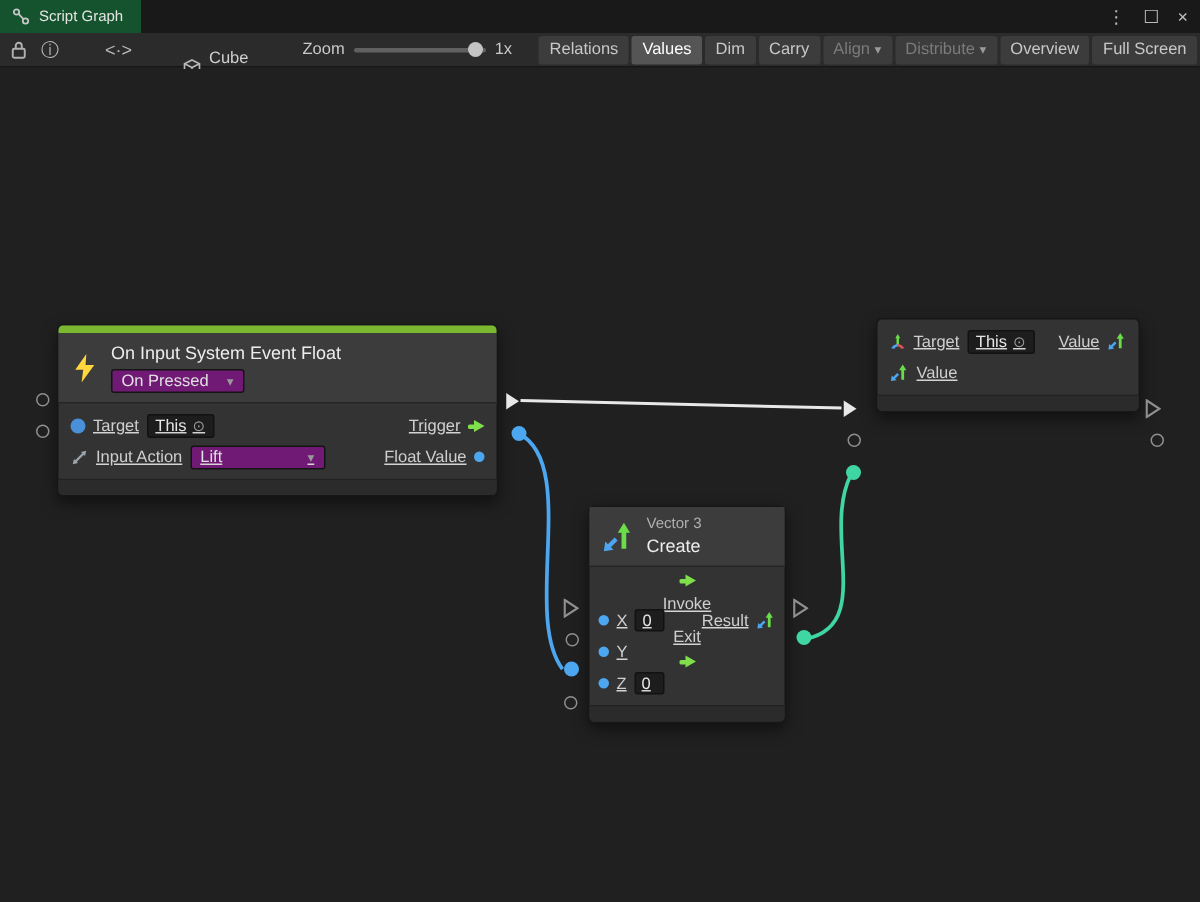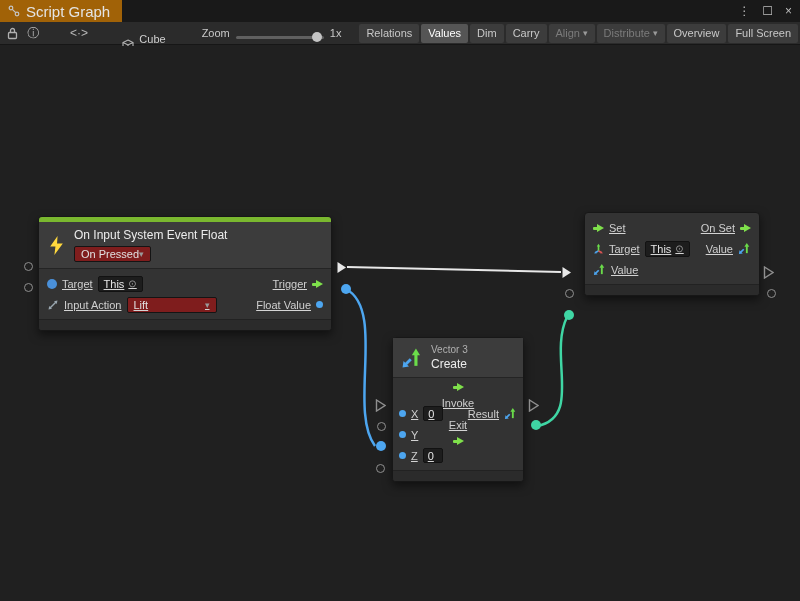--- a/index.html
+++ b/index.html
@@ -5,29 +5,29 @@
   :root{
     --green:#7fe04b; --blue:#4da6f0; --teal:#3fd6a4;
     --canvas:#202020; --nodebody:#333333; --nodehead:#3c3c3c; --nodefoot:#2b2b2b;
   }
   *{margin:0;padding:0;box-sizing:border-box;font-family:"Liberation Sans",sans-serif;}
   body{background:#111;}
   .root{position:relative;width:800px;height:601px;background:var(--canvas);overflow:hidden;font-size:11px;color:#d4d4d4;}
 
   
   .tabbar{position:absolute;left:0;top:0;width:800px;height:22px;background:#191919;display:flex;align-items:stretch;}
-  .tab{display:flex;align-items:center;gap:6px;padding:0 12px 0 8px;background:#a16207;color:#e4e4e4;font-size:15px;}
+  .tab{display:flex;align-items:center;gap:6px;padding:0 12px 0 8px;background:#14532d;color:#e4e4e4;font-size:10px;}
   .win-controls{margin-left:auto;display:flex;align-items:center;gap:12px;padding-right:8px;color:#bdbdbd;font-size:12px;}
   .win-controls span{cursor:default;}
 
   
   .toolbar{position:absolute;left:0;top:22px;width:800px;height:23px;background:#2b2b2b;border-bottom:1px solid #161616;display:flex;align-items:center;padding:0 2px 0 6px;gap:8px;}
   .tb-icon{color:#b8b8b8;font-size:12px;display:flex;align-items:center;justify-content:center;width:18px;height:18px;}
   .tb-target{display:flex;align-items:center;gap:5px;color:#cfcfcf;margin-left:26px;margin-top:24px;}
-  .tb-zoom{display:flex;align-items:flex-end;gap:6px;margin-left:28px;color:#c9c9c9;}
+  .tb-zoom{display:flex;align-items:center;gap:6px;margin-left:28px;color:#c9c9c9;}
   .zoom-track{position:relative;width:88px;height:3px;background:#606060;border-radius:2px;}
   .zoom-handle{position:absolute;left:76px;top:-4px;width:10px;height:10px;border-radius:50%;background:#c4c4c4;}
   .tb-buttons{display:flex;align-items:center;gap:2px;margin-left:10px;height:33px;}
   .tb-btn{background:#3c3c3c;color:#c8c8c8;height:19px;line-height:19px;padding:0 7px;border-radius:2px;white-space:nowrap;display:flex;align-items:center;gap:3px;}
   .tb-btn.active{background:#555555;color:#fff;}
   .tb-btn.disabled{color:#7b7b7b;}
   .caret{font-size:9px;color:#9a9a9a;}
 
   
   .canvas{position:absolute;left:0;top:46px;width:800px;height:555px;background:var(--canvas);}
@@ -38,21 +38,21 @@
   .strip{height:5px;background:#7ab82f;border-radius:3px 3px 0 0;}
   .nhead{background:var(--nodehead);border-bottom:1px solid #242424;padding:6px 10px;display:flex;align-items:center;gap:10px;}
   .nhead-col{display:flex;flex-direction:column;gap:4px;align-items:flex-start;}
   .ntitle{font-size:12px;color:#ececec;white-space:nowrap;}
   .nsub{font-size:10px;color:#b0b0b0;}
   .nbody{padding:4px 0;text-decoration:underline;}
   .nrow{height:21px;display:flex;align-items:center;gap:5px;padding:0 8px;white-space:nowrap;}
   .spacer{flex:1;}
   .nfoot{height:11px;background:var(--nodefoot);border-top:1px solid #222;border-radius:0 0 3px 3px;}
   .lbl{color:#cfcfcf;}
-  .select{background:#7f1d1d;border:1px solid #141414;border-radius:2px;padding:1px 6px;display:flex;align-items:center;gap:0;color:#e0e0e0;}
+  .select{background:#701a75;border:1px solid #141414;border-radius:2px;padding:1px 6px;display:flex;align-items:center;gap:12px;color:#e0e0e0;}
   .valbox{background:#1d1d1d;border:1px solid #121212;border-radius:2px;padding:1px 5px;display:flex;align-items:center;gap:4px;color:#e6e6e6;}
   .tgt{color:#9a9a9a;font-size:10px;}
   .numbox{background:#1d1d1d;border:1px solid #121212;border-radius:2px;min-width:20px;height:15px;line-height:14px;padding:0 4px;color:#e6e6e6;}
   .dot-blue{width:7px;height:7px;border-radius:50%;background:var(--blue);flex:none;}
   .go-icon{width:10px;height:10px;border-radius:50%;background:#4a90d9;flex:none;}
   .flow{display:inline-block;width:11px;height:10px;position:relative;flex:none;}
   .flow::before{content:"";position:absolute;left:0;top:4px;width:5px;height:3px;background:var(--green);border-radius:1px;}
   .flow::after{content:"";position:absolute;left:4px;top:1px;border-left:7px solid var(--green);border-top:4px solid transparent;border-bottom:4px solid transparent;}
 
   
@@ -232,27 +232,20 @@
         <span class="lbl">Z</span>
         <span class="numbox">0</span>
       </div>
     </div>
     <div class="nfoot"></div>
   </div>
 
   <div class="node" style="left:584px;top:212px;width:176px;">
     <div class="nbody">
       <div class="nrow">
-        <span class="flow"></span>
-        <span class="lbl">Set</span>
-        <span class="spacer"></span>
-        <span class="lbl">On Set</span>
-        <span class="flow"></span>
-      </div>
-      <div class="nrow">
         <span class="icon">
           <svg width="11" height="11" viewBox="0 0 16 16">
               <path d="M8 11.5 L8 4" stroke="#6bdc4a" stroke-width="2.4"></path>
               <polygon points="8,1 5.6,5 10.4,5" fill="#6bdc4a"></polygon>
               <path d="M8 11.5 L4 13.5" stroke="#4da6f0" stroke-width="2.4"></path>
               <polygon points="1.4,14.8 5.4,15.2 4.1,12.2" fill="#4da6f0"></polygon>
               <path d="M8 11.5 L12 13.5" stroke="#e05555" stroke-width="2.4"></path>
               <polygon points="14.6,14.8 10.6,15.2 11.9,12.2" fill="#e05555"></polygon>
             </svg>
         </span>

